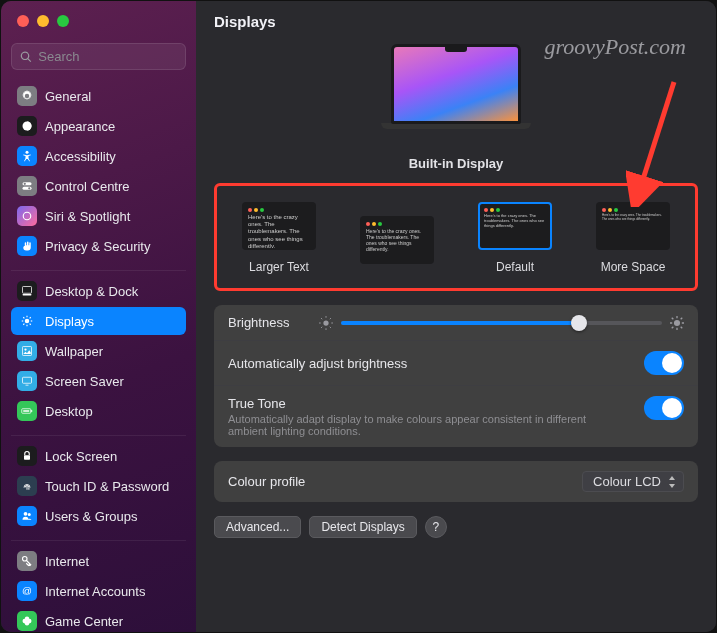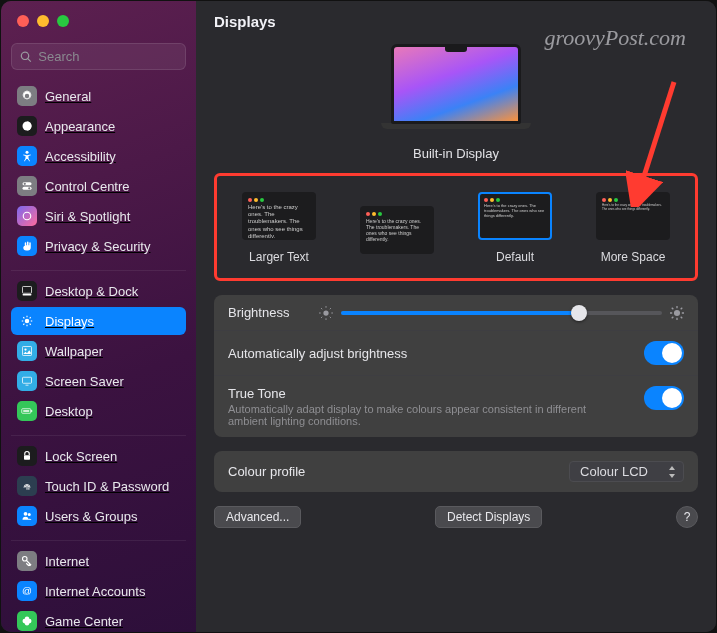--- a/index.html
+++ b/index.html
@@ -31,21 +31,21 @@
   background: rgba(255,255,255,0.07);
   border:1px solid rgba(255,255,255,0.1);
   border-radius:6px; padding:5px 8px; margin-bottom:12px;
 }
 .search svg { width:14px; height:14px; fill:#9a9aa0; }
 .search input {
   background:transparent; border:none; outline:none;
   color:#ddd; font-size:13px; margin-left:6px; width:100%;
 }
 .search input::placeholder{color:#8a8a90;}
-.group { margin-bottom:10px; border-top:1px solid rgba(255,255,255,0.07); padding-top:6px;text-decoration:underline;}
+.group { margin-bottom:10px; border-top:1px solid rgba(255,255,255,0.07); padding-top:6px;}
 .group:first-of-type{border-top:none; padding-top:0;}
 .item {
   display:flex; align-items:center;
   padding:4px 6px; border-radius:6px;
   color:#e8e8ec; font-size:13px;
   margin-bottom:2px; cursor:pointer;
 }
 .item.active { background:#0a84ff; color:#fff; }
 .item .ico {
   width:20px; height:20px; border-radius:5px;
@@ -69,21 +69,21 @@
   position:relative;
 }
 .screen {
   width:130px; height:80px; margin:0 auto;
   background: linear-gradient(160deg,#e879b9 0%, #a855f7 40%, #3b82f6 70%, #fb923c 100%);
   border:3px solid #1a1a1c; border-radius:6px 6px 2px 2px;
   position:relative;
 }
 .notch{position:absolute; top:0; left:50%; transform:translateX(-50%); width:22px; height:5px; background:#1a1a1c; border-radius:0 0 3px 3px;}
 .base{width:150px; height:6px; background:#333; border-radius:0 0 8px 8px; margin-top:-1px;}
-.disp-name{color:#e2e2e6; font-size:13px; font-weight:400; margin-top:10px;}
+.disp-name{color:#e2e2e6; font-size:13px; font-weight:700; margin-top:20px;}
 .panel {
   background:#404040; border-radius:8px; padding:0;
   margin-bottom:14px; overflow:hidden;
 }
 .reso-panel{border:3px solid #ff3b30; border-radius:6px; padding:16px 12px 14px 12px; margin-bottom:14px;}
 .reso-row{display:flex; justify-content:space-around; align-items:flex-end; gap:18px;}
 .reso-opt{text-align:center; cursor:pointer; flex:1;}
 .thumb{width:74px; height:48px; background:#1c1c1e; border-radius:4px; margin:0 auto 10px auto; padding:4px; overflow:hidden; border:2px solid transparent;}
 .reso-opt.selected .thumb{border-color:#0a84ff;}
 .tdots{display:flex; gap:2px; margin-bottom:2px;}
@@ -96,26 +96,26 @@
 .row:last-child{border-bottom:none;}
 .row-label{color:#e6e6ea; font-size:13px;}
 .row-sub{color:#8e8e92; font-size:11px; margin-top:2px; max-width:360px;}
 .slider-wrap{display:flex; align-items:center; gap:8px; flex:1; margin-left:30px;}
 .sun{width:14px;height:14px; fill:#9a9aa0;}
 .slider{flex:1; height:4px; background:#56565a; border-radius:2px; position:relative;}
 .slider-fill{position:absolute; left:0; top:0; height:4px; background:#0a84ff; border-radius:2px; width:74%;}
 .slider-thumb{position:absolute; top:50%; left:74%; transform:translate(-50%,-50%); width:16px; height:16px; background:#e6e6ea; border-radius:50%; box-shadow:0 1px 3px rgba(0,0,0,0.5);}
 .toggle{width:40px; height:24px; background:#0a84ff; border-radius:12px; position:relative; cursor:pointer;}
 .toggle::after{content:''; position:absolute; right:2px; top:2px; width:20px; height:20px; background:#fff; border-radius:50%;}
-.select{display:flex; align-items:center; color:#dcdce0; font-size:13px; background:#3f3f44; border:1px solid #4c4c50; padding:2px 6px 2px 10px; border-radius:4px;gap:13px;}
+.select{display:flex; align-items:center; color:#dcdce0; font-size:13px; background:#3f3f44; border:1px solid #4c4c50; padding:2px 6px 2px 10px; border-radius:4px;}
 .select svg{width:10px; height:12px; margin-left:6px; fill:#bbb;}
-.footer-btns{display:flex; justify-content:space-between; gap:20px;}
+.footer-btns{display:flex; justify-content:flex-start; gap:8px;}
 .btn{background:#4a4a4e; color:#e8e8ec; border:1px solid #5a5a5e; border-radius:5px; padding:3px 11px; font-size:12px; cursor:pointer;}
 .qbtn{width:22px; height:22px; border-radius:50%; background:#4a4a4e; border:1px solid #5a5a5e; color:#e6e6ea; font-size:12px; display:flex; align-items:center; justify-content:center; cursor:pointer;}
-.watermark{position:absolute; top:24px; right:30px; color:rgba(230,230,235,0.6); font-family:Georgia,serif; font-size:22px; font-style:italic; pointer-events:none;}
+.watermark{position:absolute; top:33px; right:30px; color:rgba(230,230,235,0.6); font-family:Georgia,serif; font-size:22px; font-style:italic; pointer-events:none;}
 .arrow{position:absolute; top:76px; right:30px; pointer-events:none;}
 </style>
 </head>
 <body>
 
 <div class="window">
 
   <div class="sidebar">
     <div class="traffic">
       <div class="tl red"></div>

